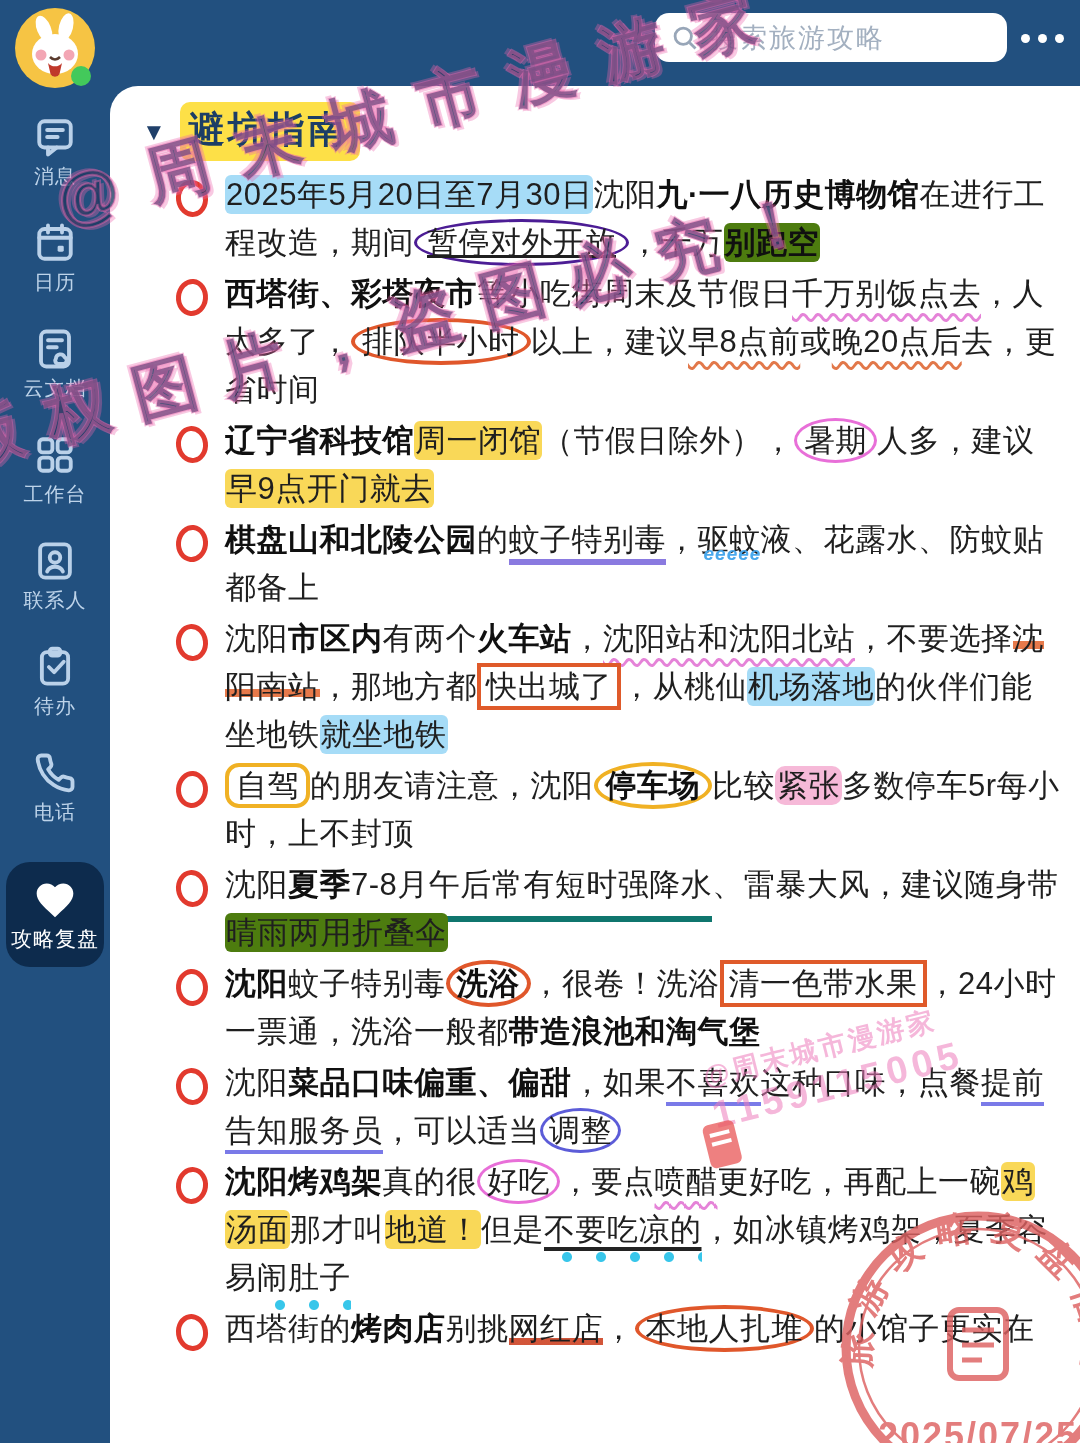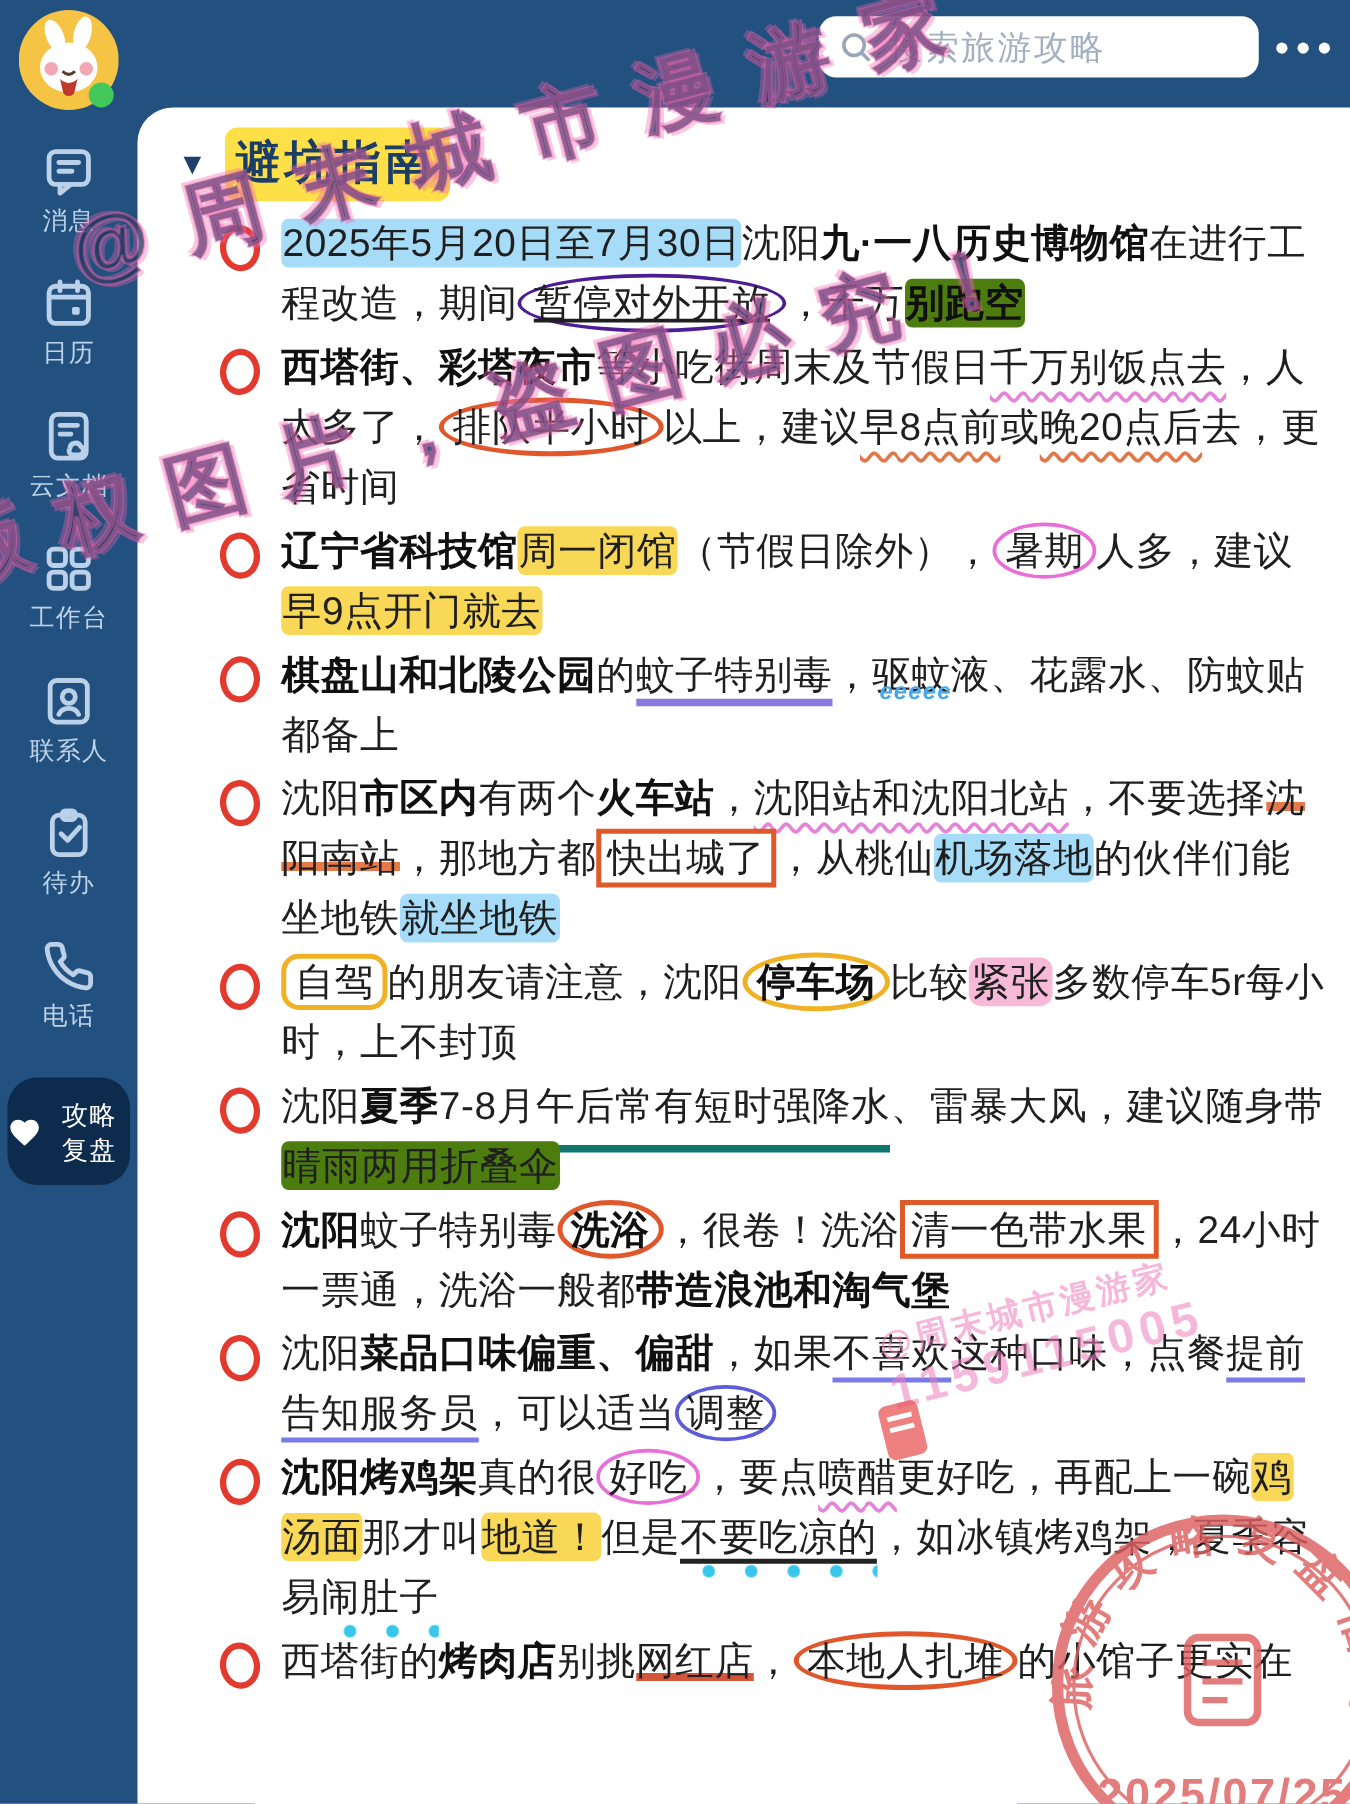--- a/index.html
+++ b/index.html
@@ -9,21 +9,21 @@
     font-family:"Liberation Sans","DejaVu Sans",sans-serif;
   }
   .screen{position:absolute;inset:0;}
 
   
   .sidebar{position:absolute;left:0;top:0;width:110px;height:100%;z-index:2;display:flex;flex-direction:column;align-items:center;}
   .avatar{width:80px;height:80px;margin:8px auto 28px;position:relative;flex:none;cursor:pointer;}
   .side-item{display:flex;flex-direction:column;align-items:center;gap:5px;margin-bottom:32px;flex:none;cursor:pointer;}
   .side-item svg{width:42px;height:42px;stroke:#c7dcf3;stroke-width:2.2;fill:none;stroke-linecap:round;stroke-linejoin:round;opacity:.92;}
   .side-label{font-size:20px;color:#cbdff3;opacity:.92;letter-spacing:1px;}
-  .side-active{width:98px;margin-top:4px;padding:16px 0 14px;background:#0d2b4d;border-radius:24px;display:flex;flex-direction:row;align-items:center;gap:16px;flex:none;cursor:pointer;}
+  .side-active{width:98px;margin-top:4px;padding:16px 0 14px;background:#0d2b4d;border-radius:24px;display:flex;flex-direction:column;align-items:center;gap:3px;flex:none;cursor:pointer;}
   .side-active svg{width:44px;height:44px;}
   .side-active .side-label{color:#ffffff;opacity:1;font-size:21px;}
 
   
   .topbar{position:absolute;left:110px;top:0;right:0;height:86px;z-index:2;}
   .search{position:absolute;left:545px;top:13px;width:352px;height:49px;background:#ffffff;border-radius:14px;display:flex;align-items:center;gap:12px;padding:0 16px;box-sizing:border-box;cursor:text;}
   .search svg{width:28px;height:28px;stroke:#98a6b8;stroke-width:2.4;fill:none;flex:none;}
   .search .ph{font-size:27px;color:#a3b0c0;letter-spacing:2px;white-space:nowrap;}
   .more{position:absolute;right:16px;top:34px;display:flex;gap:8px;cursor:pointer;}
   .more i{width:9px;height:9px;border-radius:50%;background:#ffffff;display:block;}

